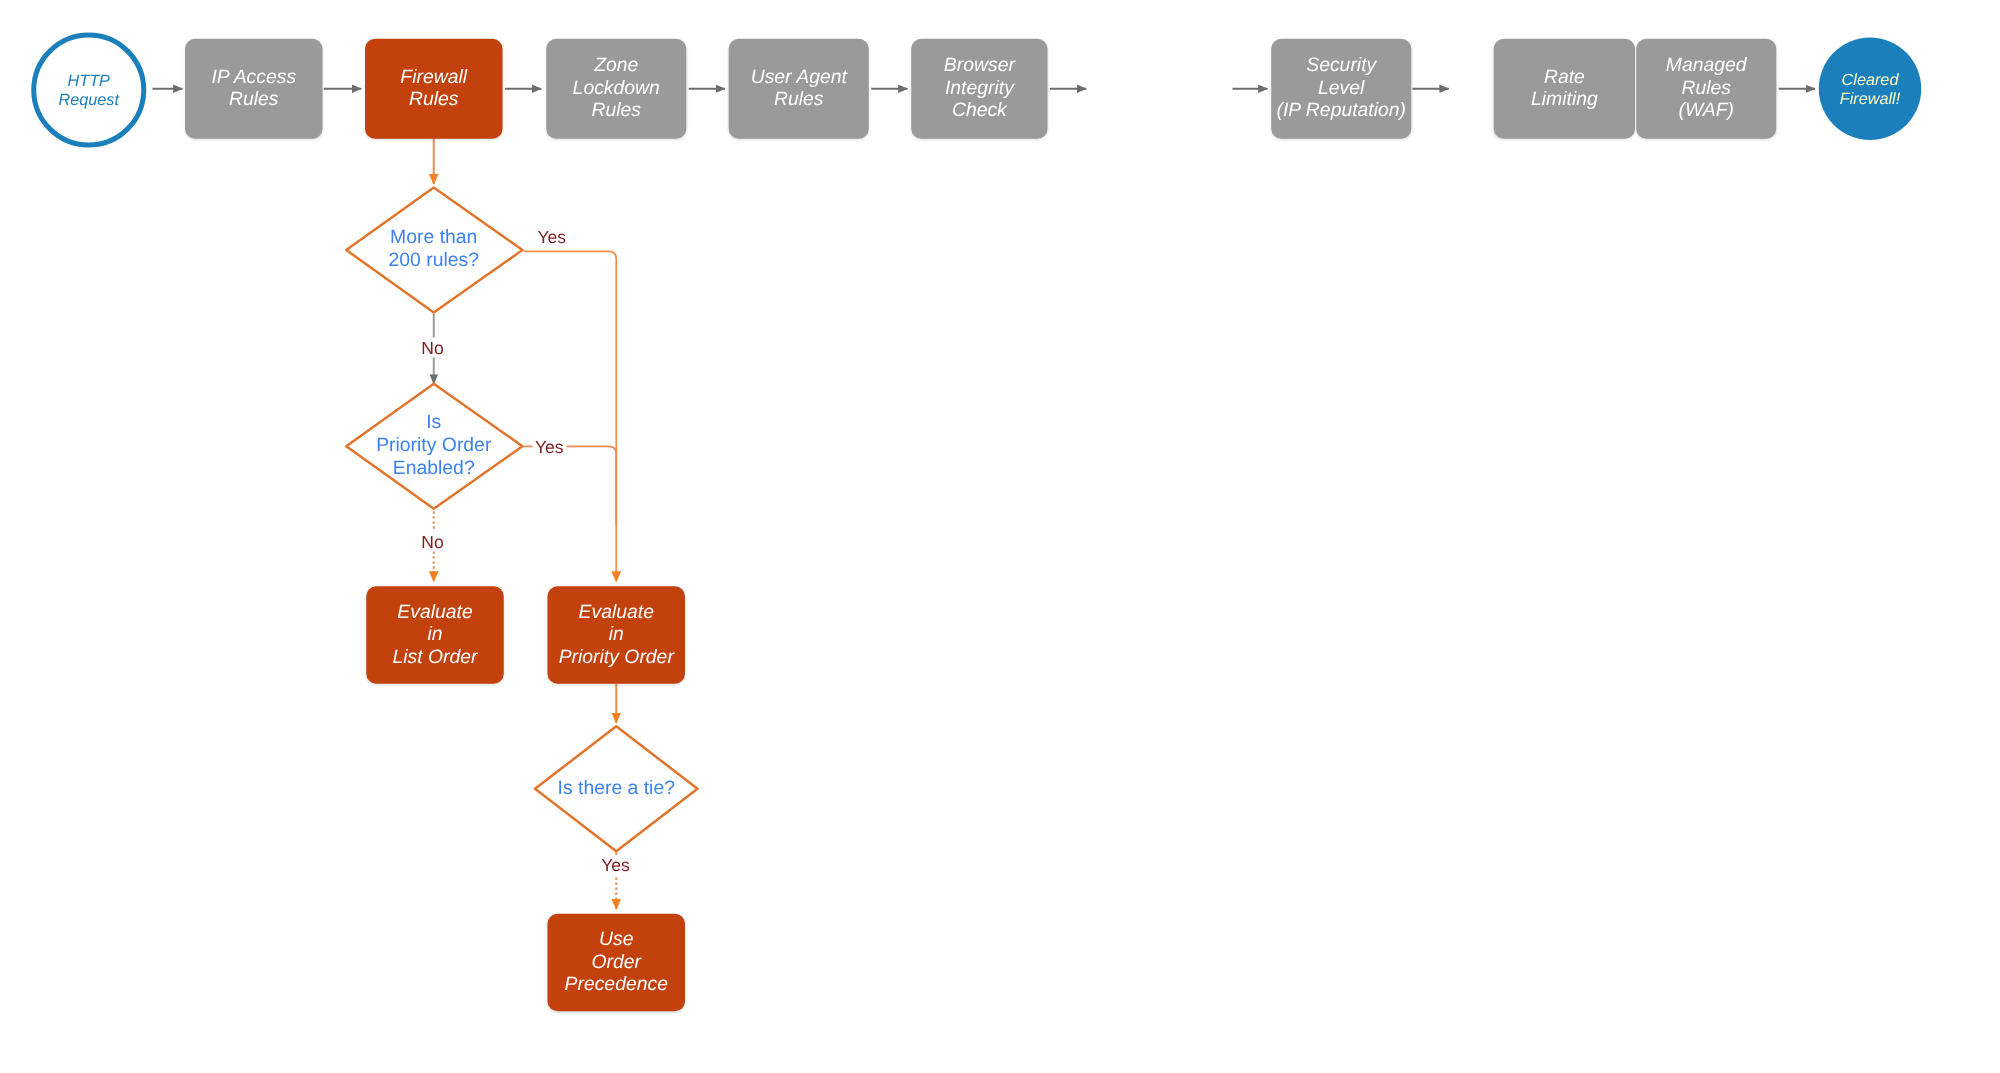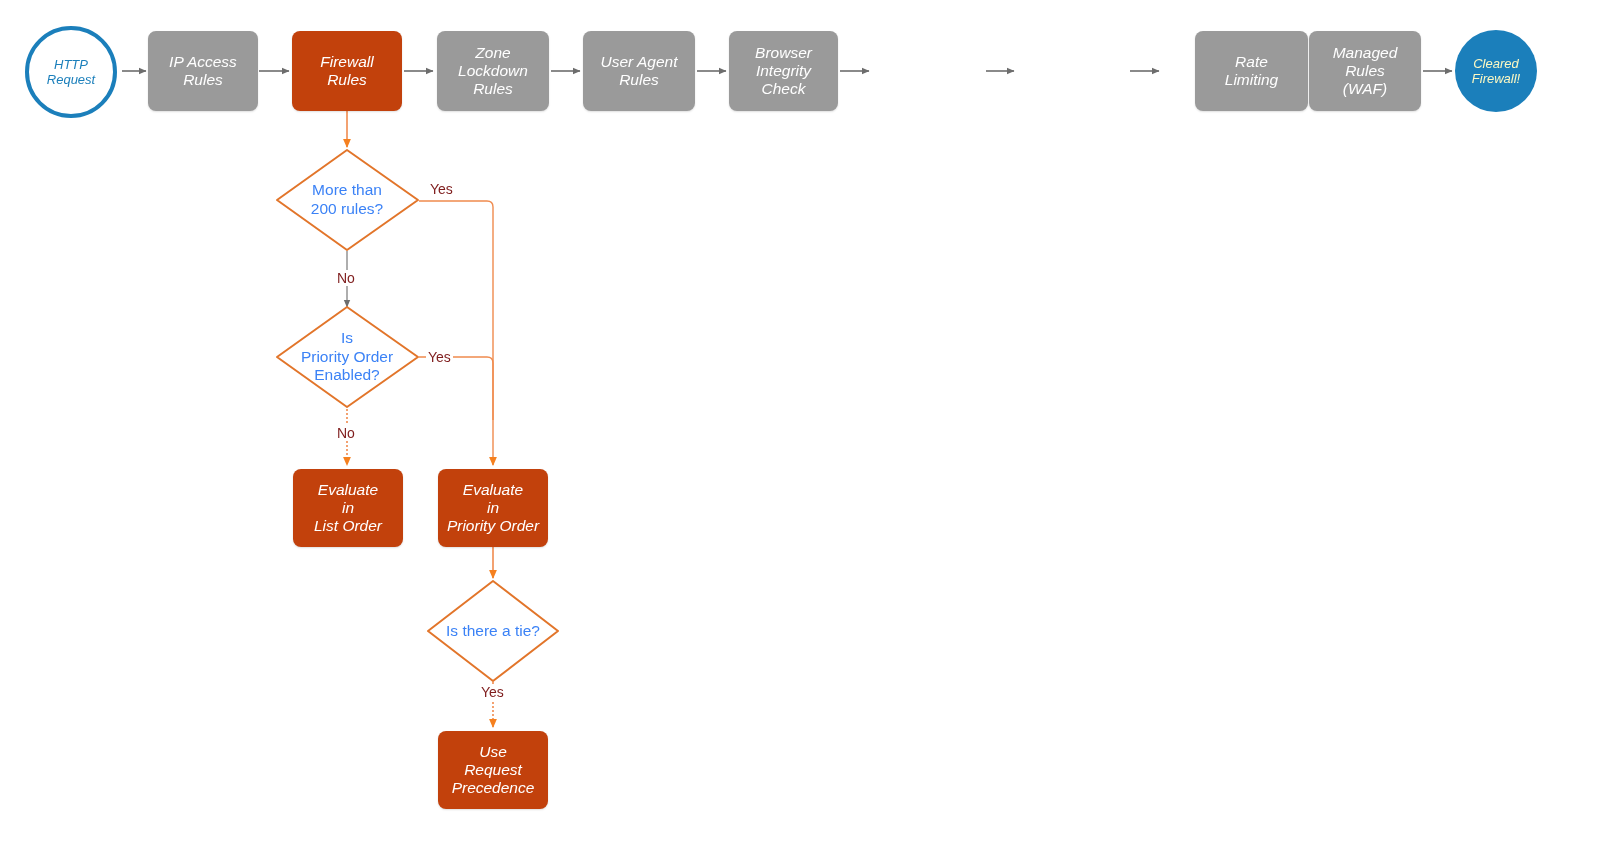--- a/index.html
+++ b/index.html
@@ -145,20 +145,23 @@
 Rules</div>
 
   <div class="node proc gray" style="left:583px; top:31px; width:112px; height:80px;">User Agent
 Rules</div>
 
   <div class="node proc gray" style="left:729px; top:31px; width:109px; height:80px;">Browser
 Integrity
 Check</div>
 
 
+  <div class="node proc gray" style="left:1017px; top:31px; width:112px; height:80px;">Security
+Level
+(IP Reputation)</div>
 
   <div class="node proc gray" style="left:1162px; top:31px; width:113px; height:80px;margin-left:33px;">Rate
 Limiting</div>
 
   <div class="node proc gray" style="left:1309px; top:31px; width:112px; height:80px;">Managed
 Rules
 (WAF)</div>
 
   <div class="node terminal filled" style="left:1455px; top:30px; width:82px; height:82px;">Cleared
 Firewall!</div>
@@ -184,16 +187,16 @@
 
   <div class="node proc orange" style="left:293px; top:469px; width:110px; height:78px;">Evaluate
 in
 List Order</div>
 
   <div class="node proc orange" style="left:438px; top:469px; width:110px; height:78px;">Evaluate
 in
 Priority Order</div>
 
   <div class="node proc orange" style="left:438px; top:731px; width:110px; height:78px;">Use
-Request
+Order
 Precedence</div>
 
 </div>
 
 </body></html>

